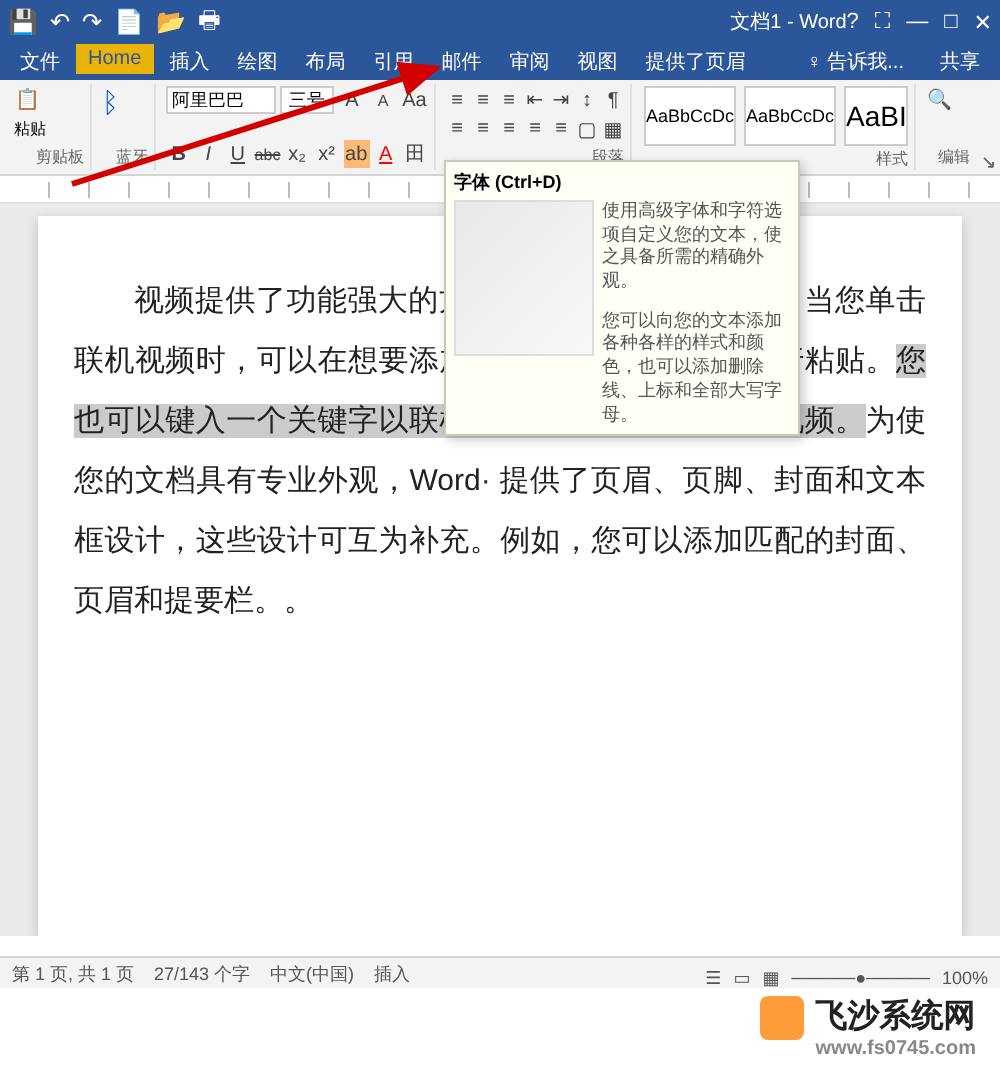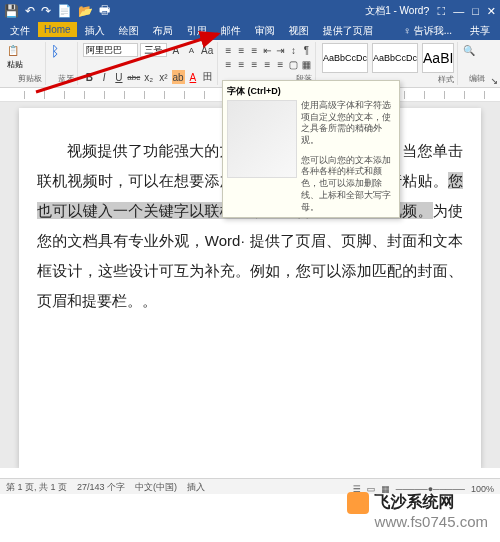--- a/index.html
+++ b/index.html
@@ -30,21 +30,21 @@
 .hl{background:#cbcbcb}
 .tooltip{position:absolute;left:222px;top:80px;width:178px;background:#fffff5;border:1px solid #c9c9b8;box-shadow:2px 2px 5px rgba(0,0,0,.2);padding:4px;font-size:9px;z-index:5}
 .tooltip .tt-title{font-weight:bold;margin-bottom:2px}
 .tooltip .tt-body{display:flex;gap:4px}
 .tooltip .tt-img{width:70px;height:78px;background:linear-gradient(135deg,#e8e8e8,#f8f8f8);border:1px solid #ddd;flex-shrink:0}
 .tooltip .tt-text{flex:1;line-height:1.3;color:#555}
 .arrow{position:absolute;left:30px;top:28px;z-index:4}
 .statusbar{position:absolute;bottom:48px;left:0;right:0;height:16px;background:#f3f3f3;border-top:1px solid #d4d4d4;display:flex;align-items:flex-end;font-size:9px;color:#555;padding:0 6px;gap:10px}
 .statusbar .sbr{margin-left:auto;display:flex;gap:6px;align-items:center}
 .watermark{position:absolute;right:12px;bottom:12px;display:flex;gap:6px;font-size:16px;color:#222;font-weight:bold}
-.watermark .wm-sub{font-size:15px;color:#888;font-weight:normal}
+.watermark .wm-sub{font-size:10px;color:#888;font-weight:bold}
 .wm-icon{width:22px;height:22px;background:#ff9c3a;border-radius:4px;position:relative}
 .wm-icon::before{content:"";position:absolute;right:-6px;top:4px;border:6px solid transparent;border-left-color:#ff9c3a;transform:rotate(-20deg)}
 </style>
 </head>
 <body>
 
 <div class="titlebar">
   <div class="qat">
     <span>💾</span>
     <span>↶</span>

